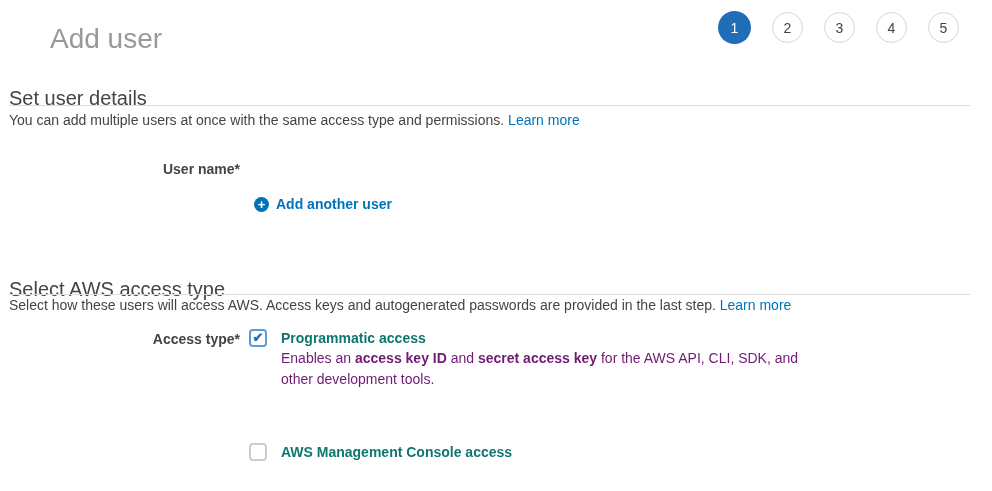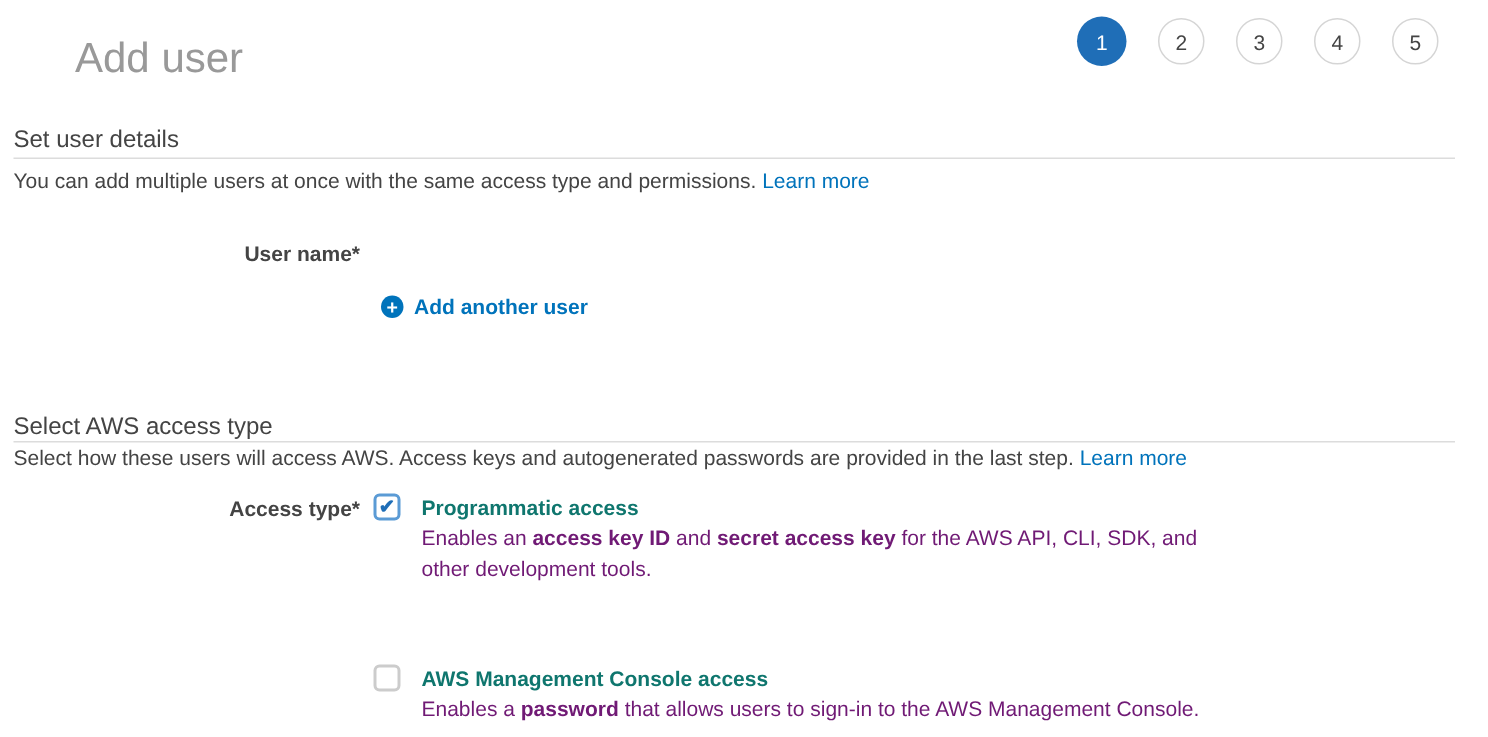--- a/index.html
+++ b/index.html
@@ -24,21 +24,21 @@
     border: 1px solid #d5d5d5; background: #fff; color: #444;
     display: flex; align-items: center; justify-content: center;
     font-size: 14px;
   }
   .step.active {
     width: 33px; height: 33px; border: none;
     background: var(--step-active-blue, #1f6eb7); color: #fff;
   }
 
   
-  .section-heading { position: absolute; left: 9px; font-size: 16px; font-weight: 400; color: #444; line-height: 24px; }
+  .section-heading { position: absolute; left: 9px; font-size: 20px; font-weight: 400; color: #444; line-height: 24px; }
   .heading-1 { top: 69px; }
   .heading-2 { top: 260px; }
   .divider { position: absolute; left: 9px; width: 961px; height: 1px; background: #dcdcdc; }
   .divider-1 { top: 105px; }
   .divider-2 { top: 294px; }
 
   
   .intro { position: absolute; left: 9px; font-size: 14px; color: #444; line-height: 18px; }
   .intro-1 { top: 111px; }
   .intro-2 { top: 296px; }
@@ -147,19 +147,16 @@
       </div>
     </div>
   </div>
 
   <div class="option-row option-2">
     <div class="cb" data-checked="false">
       
     </div>
     <div class="option-text">
       <div class="option-name">AWS Management Console access</div>
-      <div class="option-desc">
-        <span>Enables a </span><b>password</b><span> that allows users to sign-in to the AWS Management Console.</span>
-      </div>
     </div>
   </div>
 
 </div>
 
 </body></html>

